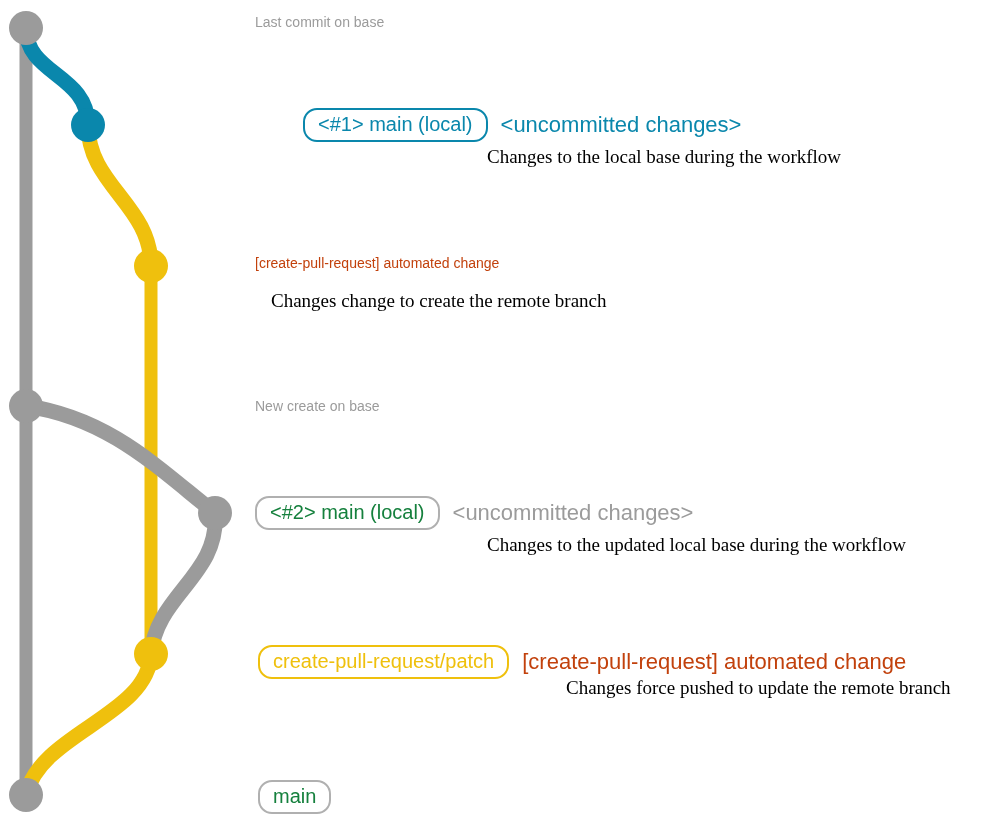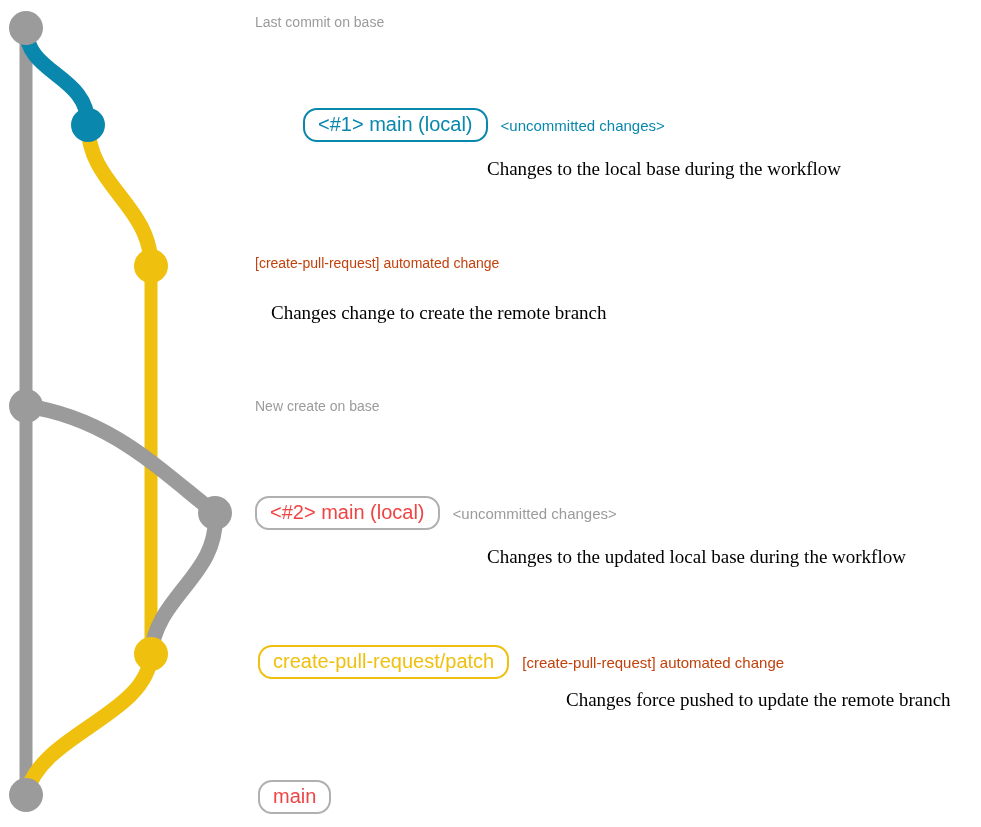--- a/index.html
+++ b/index.html
@@ -39,35 +39,34 @@
     border-width: 2px;
     padding: 4px 13px 5px 13px;
     font-family: "Liberation Sans", sans-serif;
     font-size: 20px;
     line-height: 1.05;
     background: #ffffff;
   }
   .chip-text { }
   .subject {
     font-family: "Liberation Sans", sans-serif;
-    font-size: 15px;
+    font-size: 22px;
     margin-left: 13px;
   }
   .desc {
     position: absolute;
     font-family: "Liberation Serif", serif;
     font-size: 19px;
     color: #000000;
     white-space: nowrap;
-    margin-top: 12px;
   }
   .c-grey  { color: #9b9b9b; }
   .c-blue  { color: #0a87ac; }
   .c-gold  { color: #c2410c; }
-  .b-grey  { border-color: #b0b0b0; color: #ef4444; }
+  .b-grey  { border-color: #b0b0b0; color: #15803d; }
   .b-blue  { border-color: #0a87ac; color: #0a87ac; }
   .b-gold  { border-color: #efc00d; color: #efc00d; }
 </style>
 </head>
 <body>
 
 <svg id="graph" viewBox="0 0 981 827" xmlns="http://www.w3.org/2000/svg">
 
   <path d="M 26 28 L 26 795" stroke="#9b9b9b" stroke-width="13" fill="none" stroke-linecap="round"></path>
 

